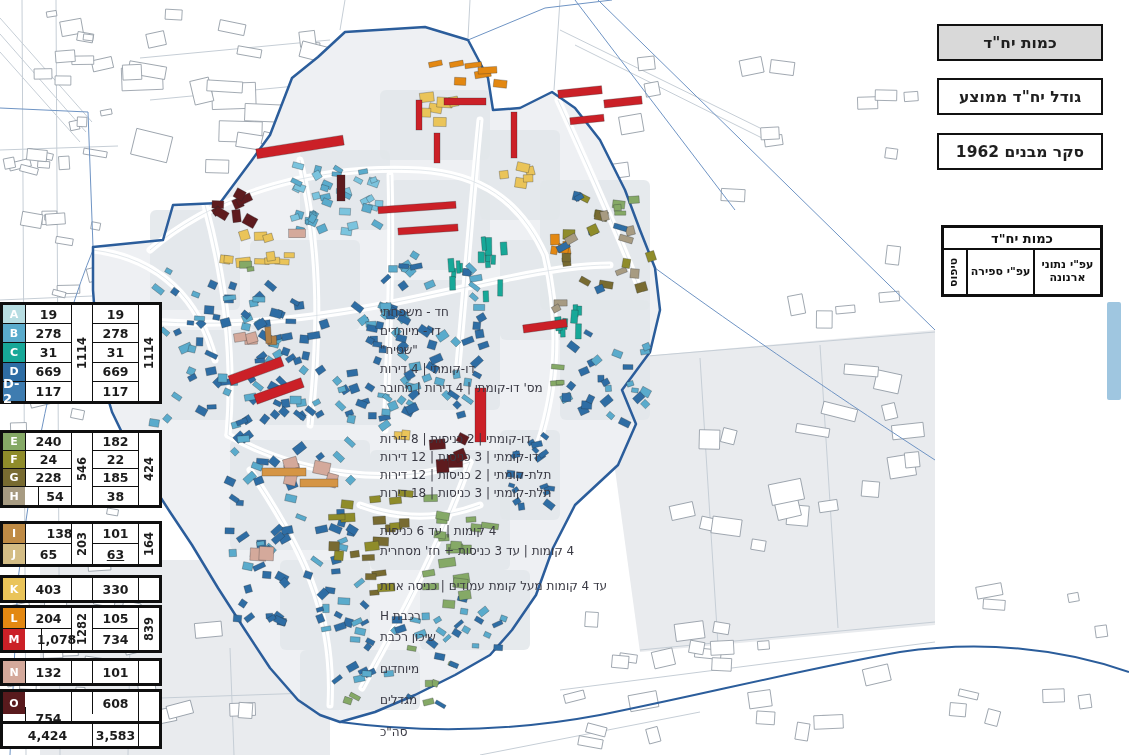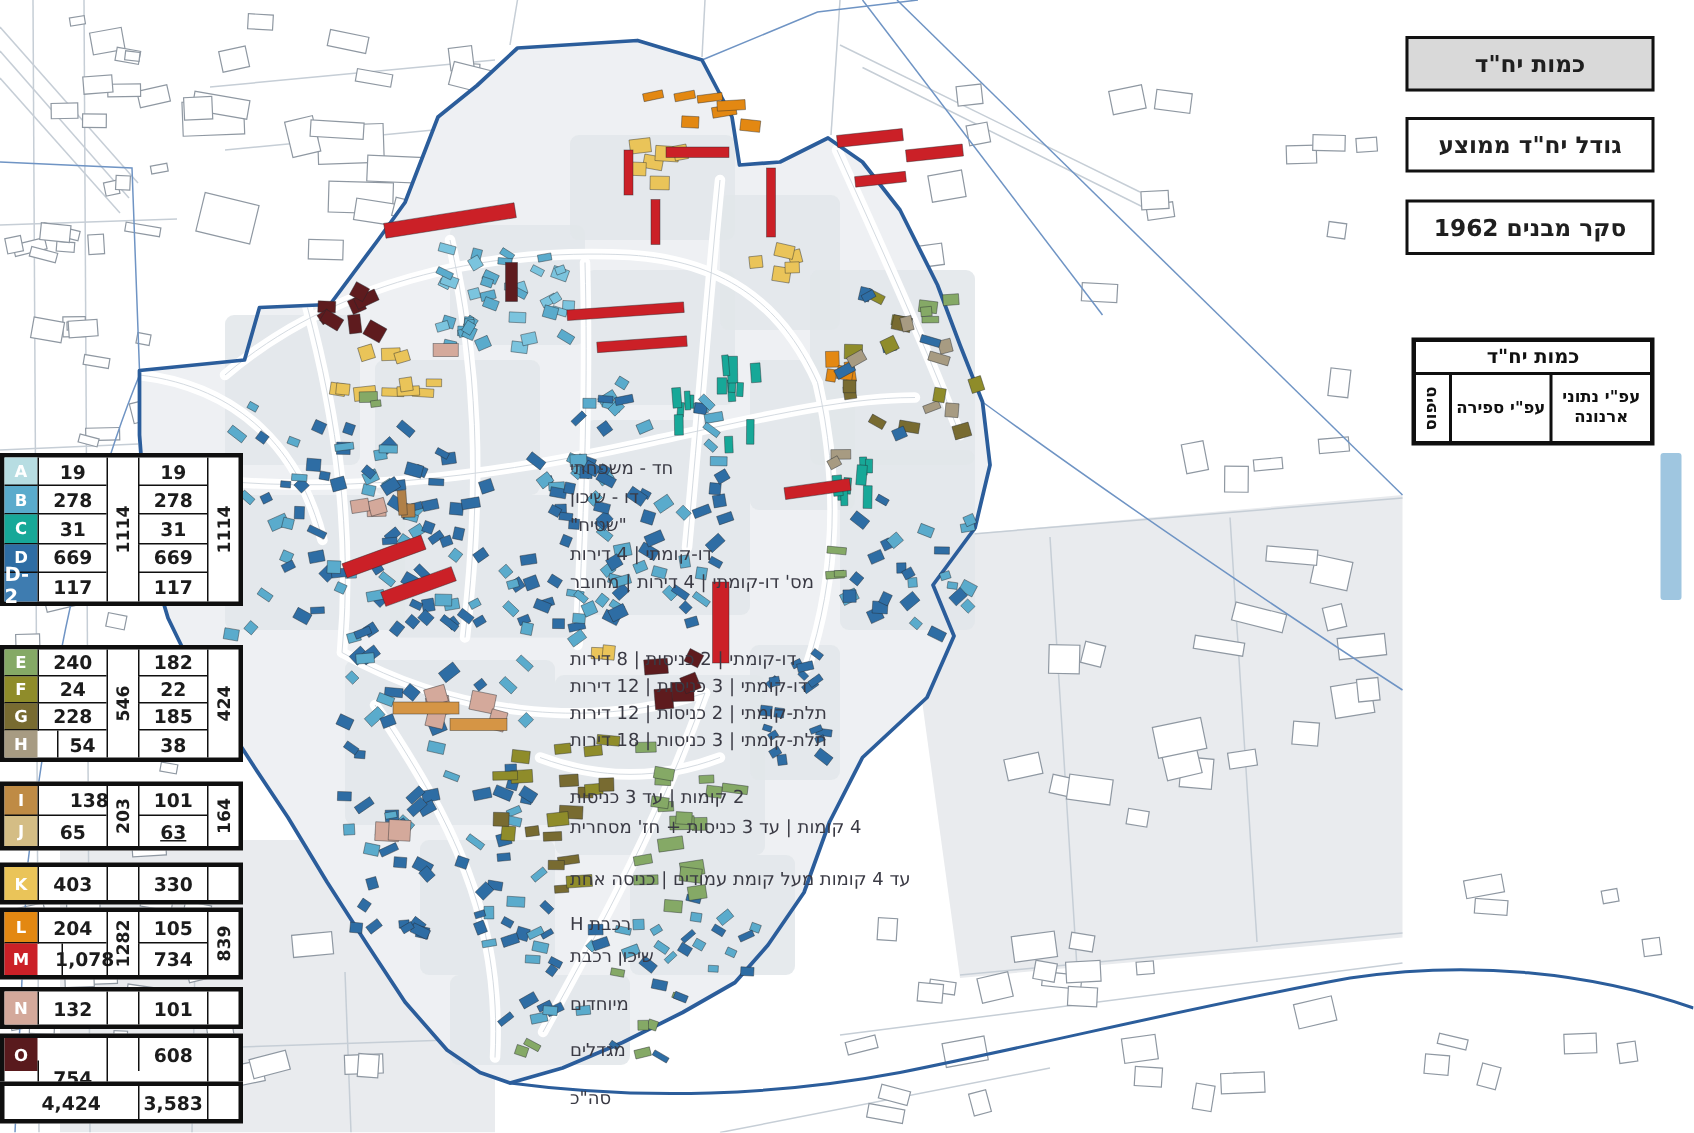--- a/index.html
+++ b/index.html
@@ -1013,33 +1013,33 @@
         <div class="cell" style="grid-column: 1 / 4;">4,424</div>
         <div class="cell bl" style="grid-column: 4; text-align: right;">3,583</div>
         <div class="cell bl" style="grid-column: 5;"></div>
       </div>
     </div>
   <div class="bluebar"></div>
 </div>
 
 <div class="glab g1">
     <div class="" dir="rtl">חד - משפחתי</div>
-    <div class="" dir="rtl">דו - שיכון</div>
+    <div class="" dir="rtl">דו - מיוחדים</div>
     <div class="" dir="rtl">"שטיח"</div>
     <div class="" dir="rtl">דו-קומתי | 4 דירות</div>
     <div class="" dir="rtl">מס' דו-קומתי | 4 דירות | מחובר</div>
   </div>
 <div class="glab g2">
     <div class="" dir="rtl">דו-קומתי | 2 כניסות | 8 דירות</div>
     <div class="" dir="rtl">דו-קומתי | 3 כניסות | 12 דירות</div>
     <div class="" dir="rtl">תלת-קומתי | 2 כניסות | 12 דירות</div>
     <div class="" dir="rtl">תלת-קומתי | 3 כניסות | 18 דירות</div>
   </div>
 <div class="glab g3">
-    <div class="" dir="rtl">2 קומות | עד 3 כניסות</div>
+    <div class="" dir="rtl">4 קומות | עד 6 כניסות</div>
     <div class="" dir="rtl">4 קומות | עד 3 כניסות + חז' מסחרית</div>
   </div>
 <div class="glab g4">
     <div class="" dir="rtl">עד 4 קומות מעל קומת עמודים | כניסה אחת</div>
   </div>
 <div class="glab g5">
     <div class="" dir="rtl">רכבת H</div>
     <div class="" dir="rtl">שיכון רכבת</div>
   </div>
 <div class="glab g6">

